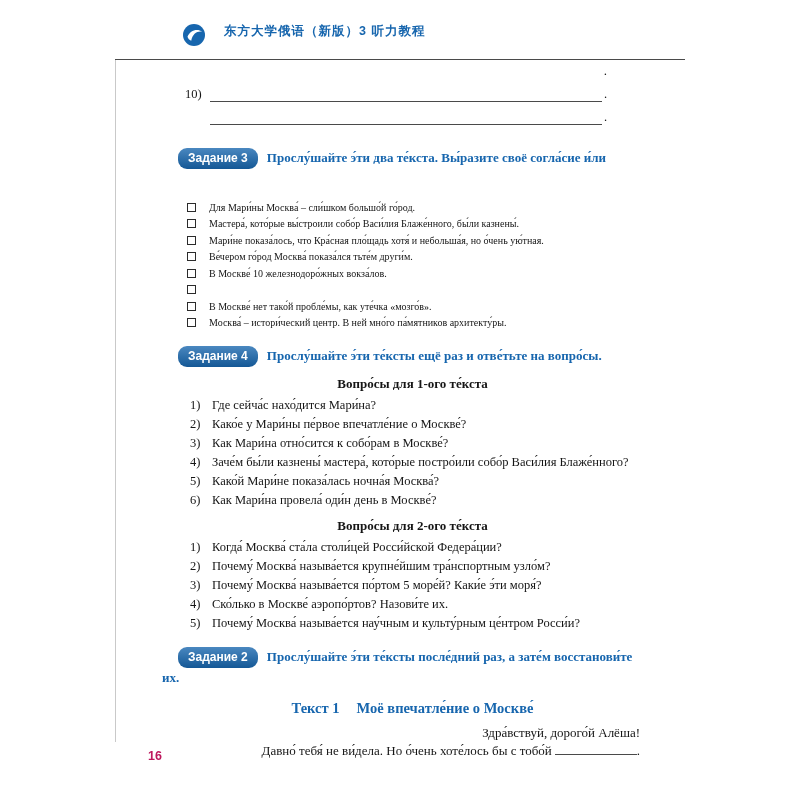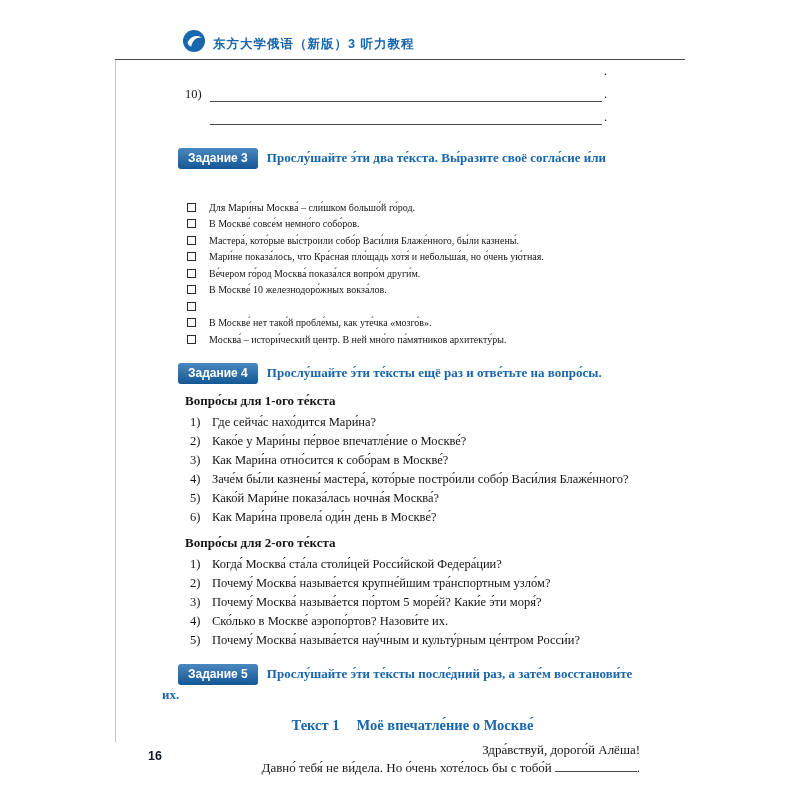--- a/index.html
+++ b/index.html
@@ -4,21 +4,21 @@
 <style>
   :root { --accent: #1766ae; }
   * { box-sizing: border-box; }
   html,body { margin:0; padding:0; }
   body {
     width:800px; height:800px; background:#ffffff; position:relative;
     font-family:"Liberation Serif","DejaVu Serif",serif; color:#151515;
     overflow:hidden;
   }
   
-  .header { position:absolute; top:29px; left:182px; display:flex; align-items:flex-end; gap:7px; }
+  .header { position:absolute; top:23px; left:182px; display:flex; align-items:flex-start; gap:18px; }
   .logo { width:24px; height:24px; display:inline-block; }
   .logo svg { display:block; }
   .logo circle { fill:var(--accent); }
   .header-title {
     font-family:"Liberation Sans","DejaVu Sans",sans-serif;
     font-size:12.5px; font-weight:bold; color:var(--accent); letter-spacing:1px;
   }
   .rule { position:absolute; top:59px; left:115px; right:115px; border-top:1.5px solid #4a4a4a; }
   .left-border { position:absolute; top:60px; left:115px; width:1px; height:682px; background:#c9c9c9; }
 
@@ -40,48 +40,48 @@
     font-size:13px; line-height:19px;
   }
   .task-head.t3 { margin-top:23px; }
   .task-head.t4 { margin-top:15px; }
   .task-head.t5 { margin-top:14px; }
   .badge {
     display:inline-block; margin-left:16px; margin-right:9px;
     background:linear-gradient(180deg, rgba(255,255,255,.22), rgba(0,0,0,.14)), var(--accent);
     color:#ffffff; font-family:"Liberation Sans","DejaVu Sans",sans-serif;
     font-size:12px; font-weight:bold; line-height:14px;
-    padding:3px 10px 4px; border-radius:3px;
+    padding:3px 10px 4px; border-radius:9px;
   }
   .instr-line2 { margin-top:1px; }
   .sym { font-family:"DejaVu Sans",sans-serif; font-size:12px; margin:0 4px; font-weight:normal; }
 
   
   .checklist { list-style:none; margin:30px 0 0 0; padding:0; font-size:10px; }
   .check-row { display:flex; align-items:center; height:16.5px; }
   .cb { width:9px; height:9px; border:1px solid #2b2b2b; margin:0 13px 0 2px; flex:none; background:#fff; }
   .ctext { white-space:nowrap; }
 
   
-  .sec-heading { margin:9px 0 0 0; text-align:left; font-size:13px; font-weight:bold; height:15px; line-height:15px; }
+  .sec-heading { margin:9px 0 0 0; text-align:center; font-size:13px; font-weight:bold; height:15px; line-height:15px; }
   .sec-heading.h2nd { margin-top:8px; }
   .qlist { list-style:none; margin:5px 0 0 0; padding:0 0 0 5px; font-size:12.5px; }
   .qlist li { display:flex; align-items:center; height:19px; }
   .qnum { width:22px; flex:none; }
   .qtext { white-space:nowrap; }
 
   
   .text1-heading { margin:13px 0 0 0; text-align:center; color:var(--accent); font-size:14.5px; font-weight:bold; height:17px; line-height:17px; }
   .t1-label { margin-right:17px;text-align:center; }
   .letter { margin:0; font-size:13px; line-height:17px;text-align:right; }
   .letter.first { margin-top:7px; text-indent:25px; }
   .letter.second { margin-top:1px; }
   .inline-blank { display:inline-block; width:82px; border-bottom:1px solid #4a4a4a; height:12px; margin-left:3px; }
 
-  .pagenum { position:absolute; left:148px; top:749px; font-family:"Liberation Sans","DejaVu Sans",sans-serif; font-size:12.5px; font-weight:bold; color:#0f172a; }
+  .pagenum { position:absolute; left:148px; top:749px; font-family:"Liberation Sans","DejaVu Sans",sans-serif; font-size:12.5px; font-weight:bold; color:#be185d; }
 </style>
 </head>
 <body>
 
 <div class="page">
 
   <header class="header">
     <span class="logo">
       <svg width="24" height="24" viewBox="0 0 24 24">
         <circle cx="12" cy="12" r="11"></circle>
@@ -114,38 +114,34 @@
       <span class="badge">Задание 3</span><span class="instr">Прослу́шайте э́ти два те́кста. Вы́разите своё согла́сие и́ли</span>
     </div>
 
     <ul class="checklist">
 
         <li class="check-row">
           <span class="cb"></span>
           <span class="ctext">Для Мари́ны Москва́ – сли́шком большо́й го́род.</span>
         </li>
 
-        <li class="check-row">
-          <span class="cb"></span>
-          <span class="ctext">В Москве́ совсе́м немно́го собо́ров.</span>
-        </li>
 
         <li class="check-row">
           <span class="cb"></span>
           <span class="ctext">Мастера́, кото́рые вы́строили собо́р Васи́лия Блаже́нного, бы́ли казнены́.</span>
         </li>
 
         <li class="check-row">
           <span class="cb"></span>
           <span class="ctext">Мари́не показа́лось, что Кра́сная пло́щадь хотя́ и небольша́я, но о́чень ую́тная.</span>
         </li>
 
         <li class="check-row">
           <span class="cb"></span>
-          <span class="ctext">Ве́чером го́род Москва́ показа́лся вопро́м други́м.</span>
+          <span class="ctext">Ве́чером го́род Москва́ показа́лся тьте́м други́м.</span>
         </li>
 
         <li class="check-row">
           <span class="cb"></span>
           <span class="ctext">В Москве́ 10 железнодоро́жных вокза́лов.</span>
         </li>
 
         <li class="check-row">
           <span class="cb"></span>
         </li>
@@ -222,21 +218,21 @@
           <span class="qtext">Ско́лько в Москве́ аэропо́ртов? Назови́те их.</span>
         </li>
 
         <li>
           <span class="qnum">5)</span>
           <span class="qtext">Почему́ Москва́ называ́ется нау́чным и культу́рным це́нтром Росси́и?</span>
         </li>
       </ol>
 
     <div class="task-head t5">
-      <span class="badge">Задание 5</span><span class="instr">Прослу́шайте э́ти те́ксты после́дний раз, а зате́м восстанови́те их.</span>
+      <span class="badge">Задание 2</span><span class="instr">Прослу́шайте э́ти те́ксты после́дний раз, а зате́м восстанови́те их.</span>
     </div>
 
     <h2 class="text1-heading">
       <span class="t1-label">Текст 1</span><span class="t1-title">Моё впечатле́ние о Москве́</span>
     </h2>
 
     <p class="letter first">Здра́вствуй, дорого́й Алёша!</p>
     <p class="letter second">
       <span>Давно́ тебя́ не ви́дела. Но о́чень хоте́лось бы с тобо́й</span><span class="inline-blank"></span><span>.</span>
     </p>

